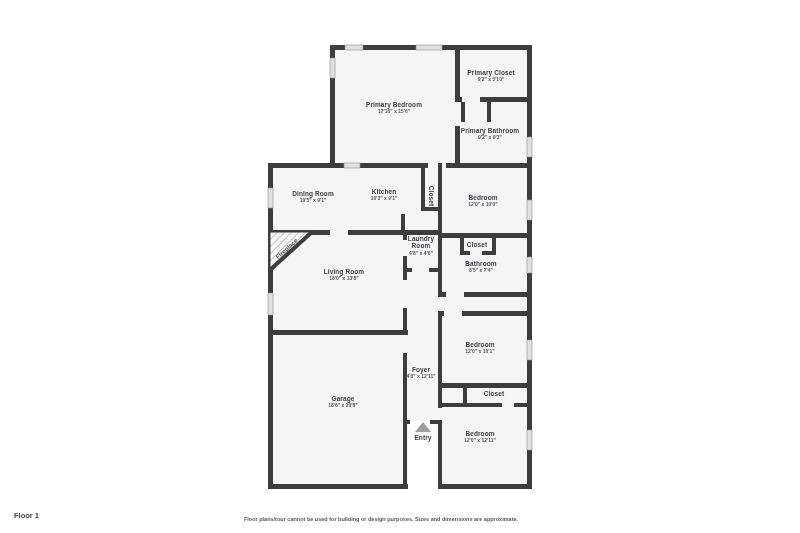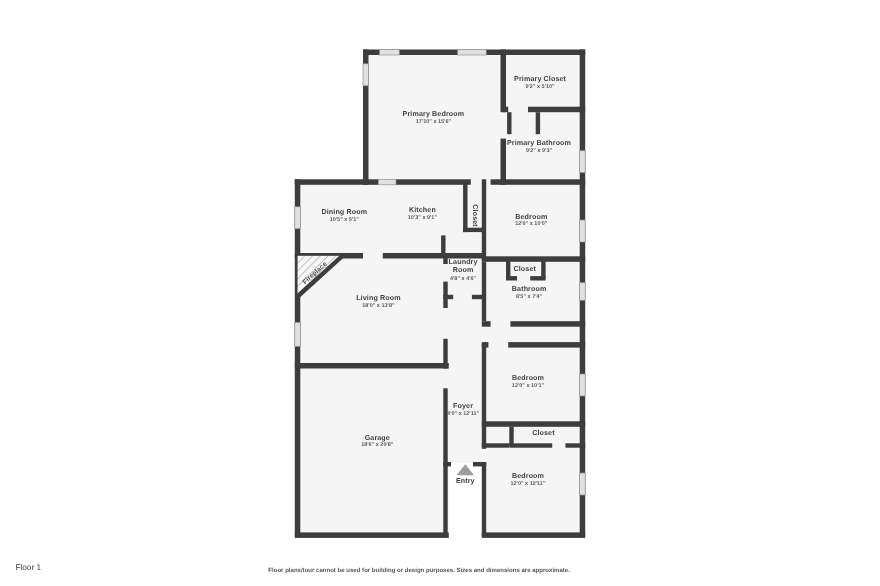--- a/index.html
+++ b/index.html
@@ -12,21 +12,21 @@
     position:absolute;transform:translate(-50%,-50%);text-align:center;
     line-height:1.15;pointer-events:none;white-space:nowrap;
   }
   .room-name{display:block;font-size:6.5px;font-weight:700;color:#3f3f46;letter-spacing:.1px;}
   .room-dims{display:block;font-size:5px;font-weight:600;color:#55555e;margin-top:1px;}
   .label-wrap{white-space:normal;width:44px;}
   .vertical{transform:translate(-50%,-50%) rotate(90deg);}
   .diag{transform:translate(-50%,-50%) rotate(-42deg);}
   .diag .room-name{font-size:6px;font-weight:600;color:#4a4a52;}
   .footer-floor{
-    position:absolute;left:14px;top:511px;font-size:7.5px;font-weight:400;color:#3f3f46;
+    position:absolute;left:14px;top:511px;font-size:7.5px;font-weight:700;color:#3f3f46;
   }
   .footer-disclaimer{
     position:absolute;left:0;top:516px;width:762px;text-align:center;
     font-size:5.5px;font-weight:600;color:#55555e;
   }
 </style>
 </head>
 <body>
 
 <div class="canvas">

